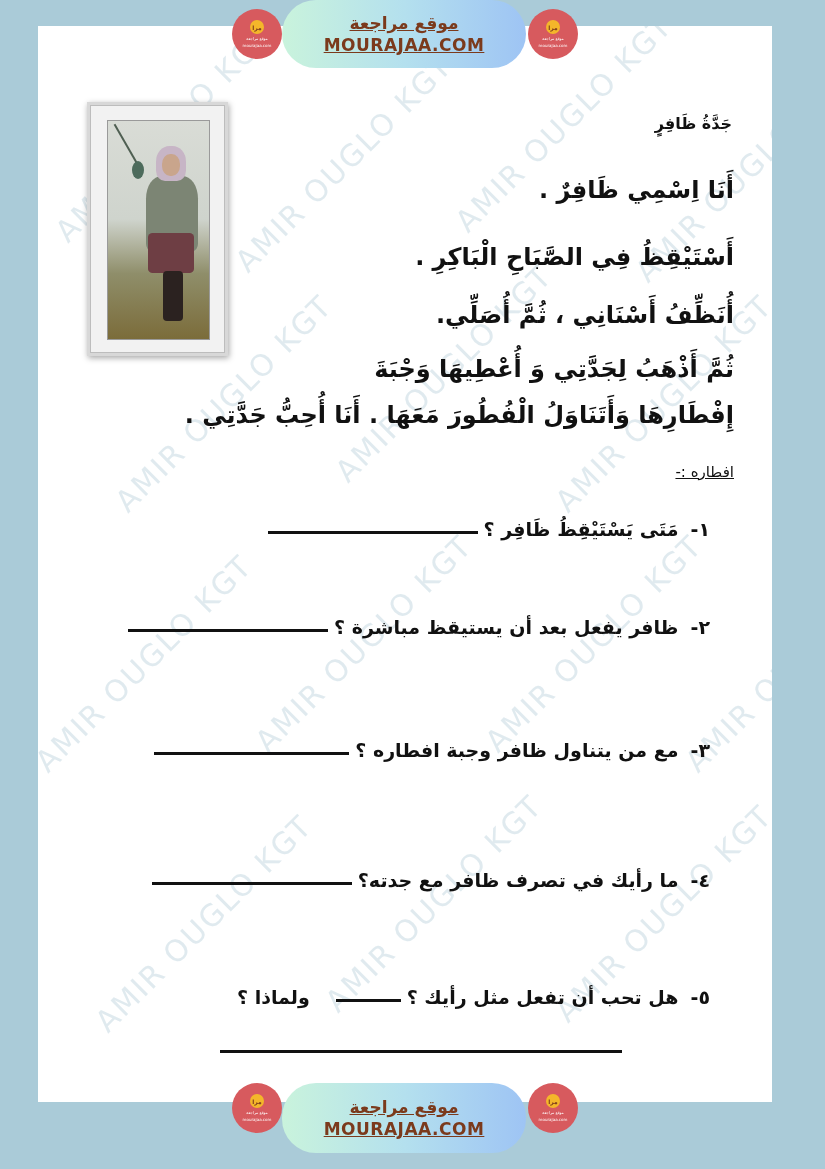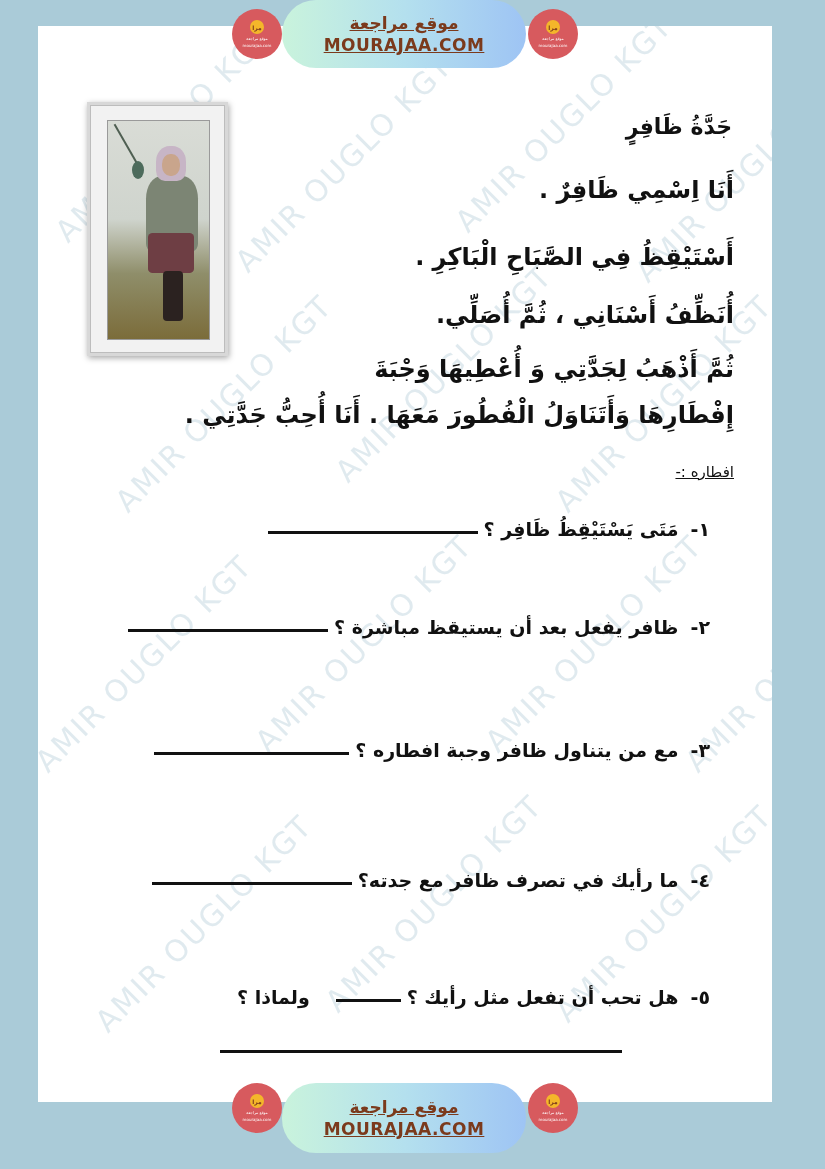--- a/index.html
+++ b/index.html
@@ -64,21 +64,21 @@
   .painting .skirt { position: absolute; left: 40px; top: 112px; width: 46px; height: 40px; background: #6e3e44; border-radius: 10%; }
   .painting .legs { position: absolute; left: 55px; top: 150px; width: 20px; height: 50px; background: #2b2220; border-radius: 4px; }
   .painting .twig { position: absolute; left: 18px; top: 0px; width: 2px; height: 50px; background: #4f5f52; transform: rotate(-30deg); }
   .painting .leaf { position: absolute; left: 24px; top: 40px; width: 12px; height: 18px; border-radius: 50%; background: #4d6b5c; }
 
   .ar-text {
     position: absolute; direction: rtl; text-align: right;
     font-family: "DejaVu Sans", sans-serif; font-weight: bold; color: #111;
     white-space: nowrap;
   }
-  .title { right: 40px; top: 88px; font-size: 22px; }
+  .title { right: 40px; top: 88px; font-size: 16px; }
   .line { right: 38px; font-size: 24px; }
   .l1 { top: 150px; }
   .l2 { top: 217px; }
   .l3 { top: 275px; }
   .l4 { top: 329px; margin-left: 32px; }
   .l5 { top: 375px; }
   .qhead { right: 38px; top: 437px; font-size: 15px; font-weight: normal; text-decoration: underline; }
   .question { right: 62px; font-size: 19px; display: flex; align-items: flex-end; gap: 6px; }
   .question .num { margin-left: 6px; }
   .blank { display: inline-block; height: 0; border-bottom: 3px solid #111; margin-bottom: 6px; }

